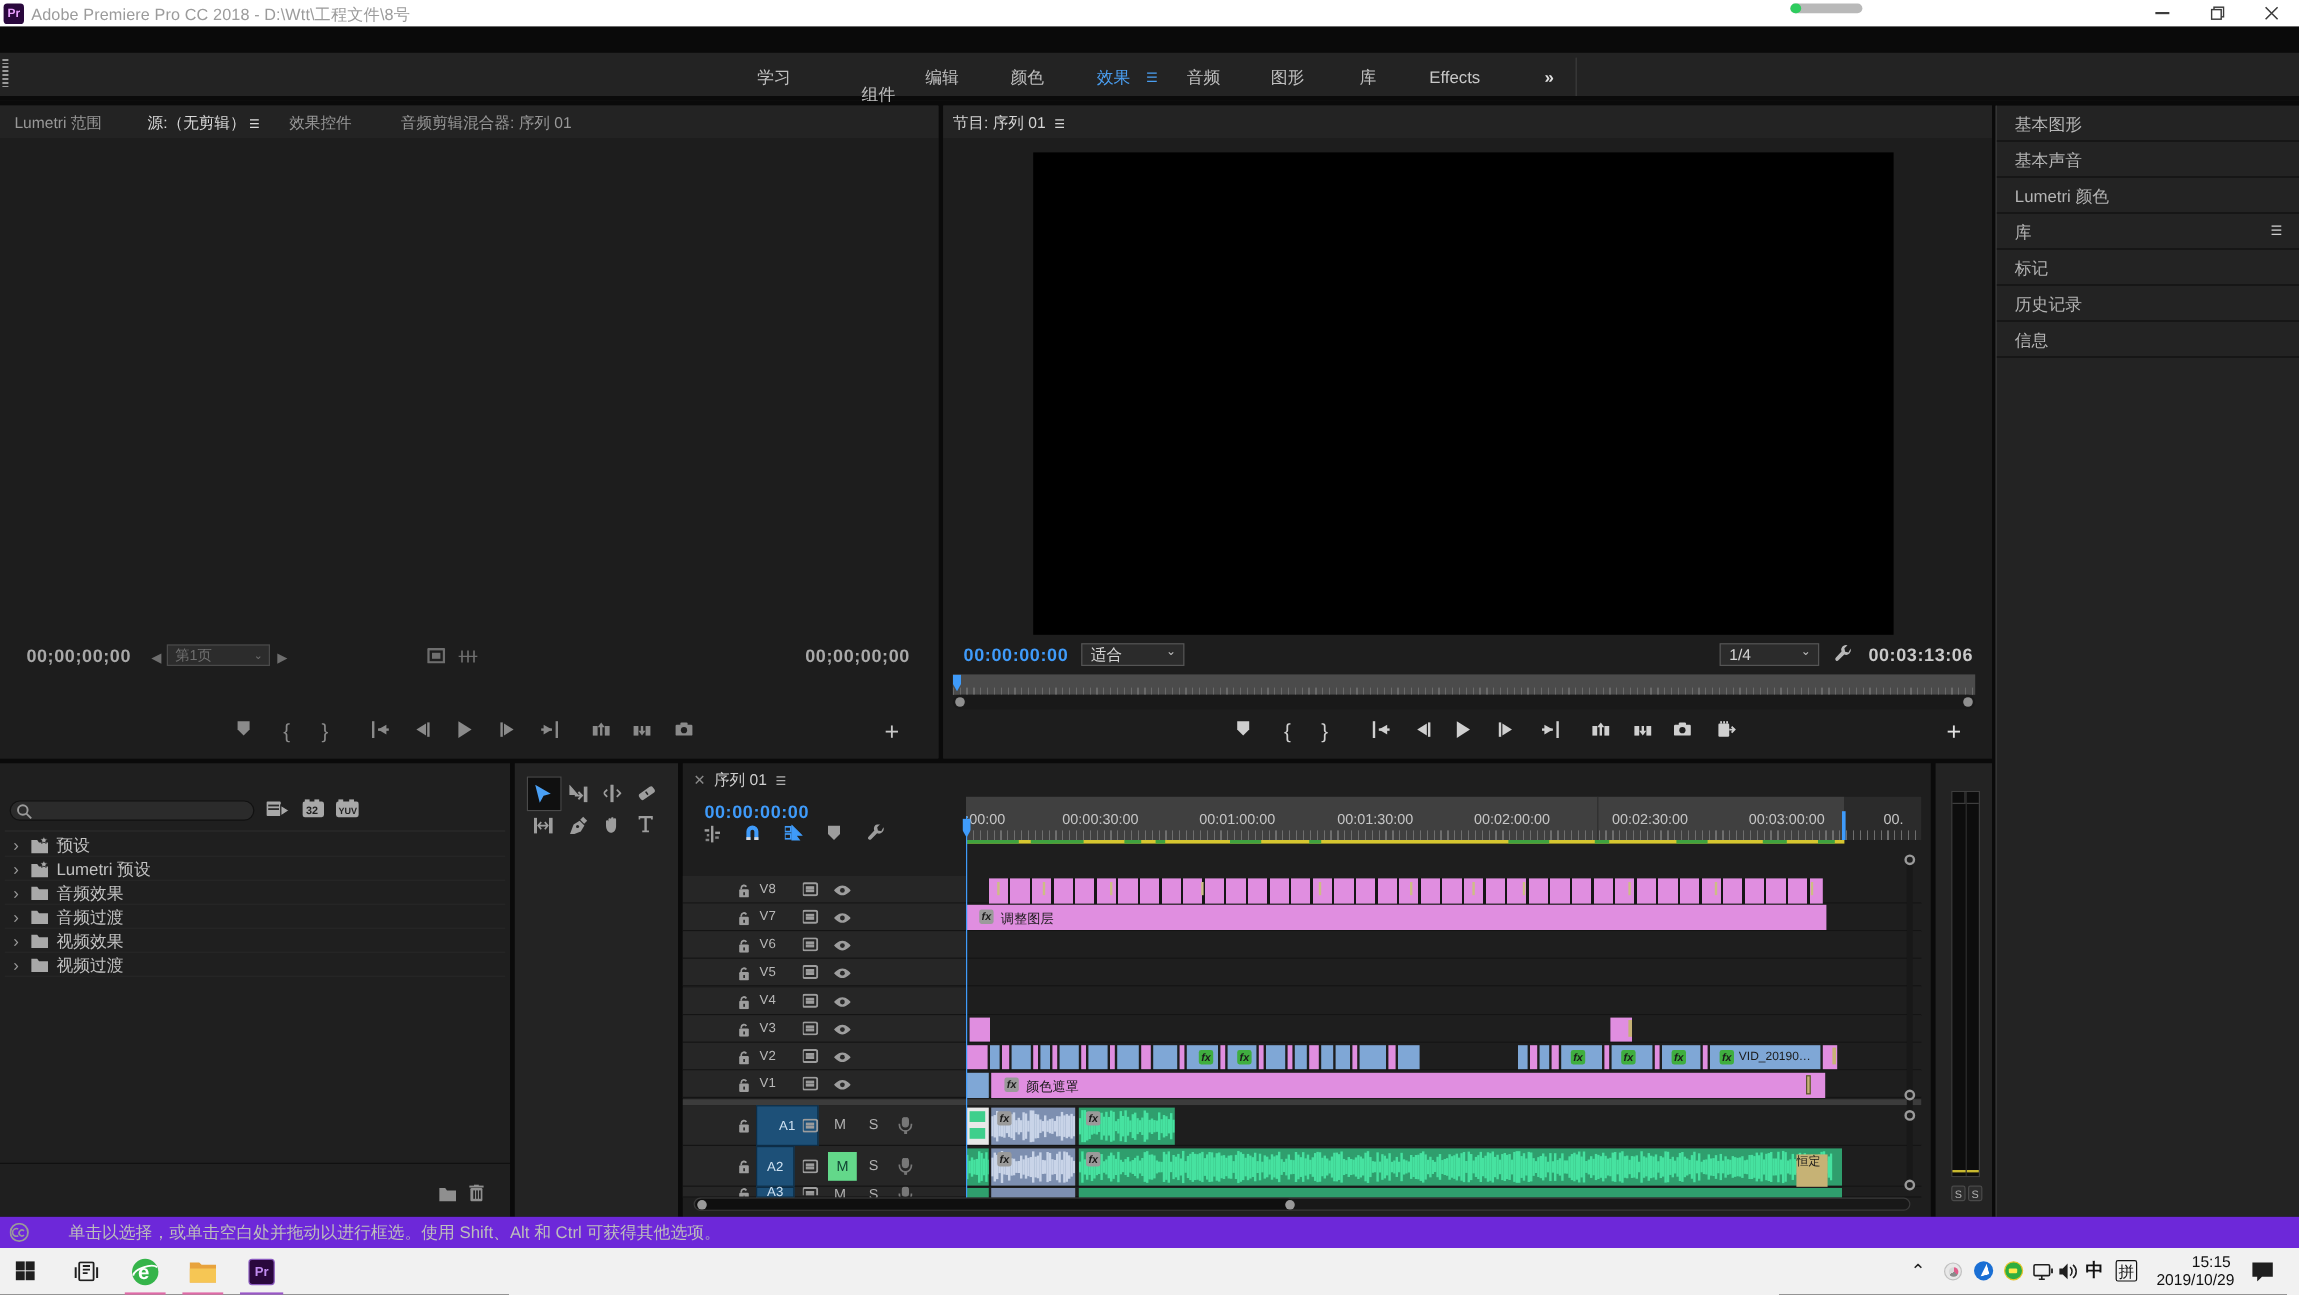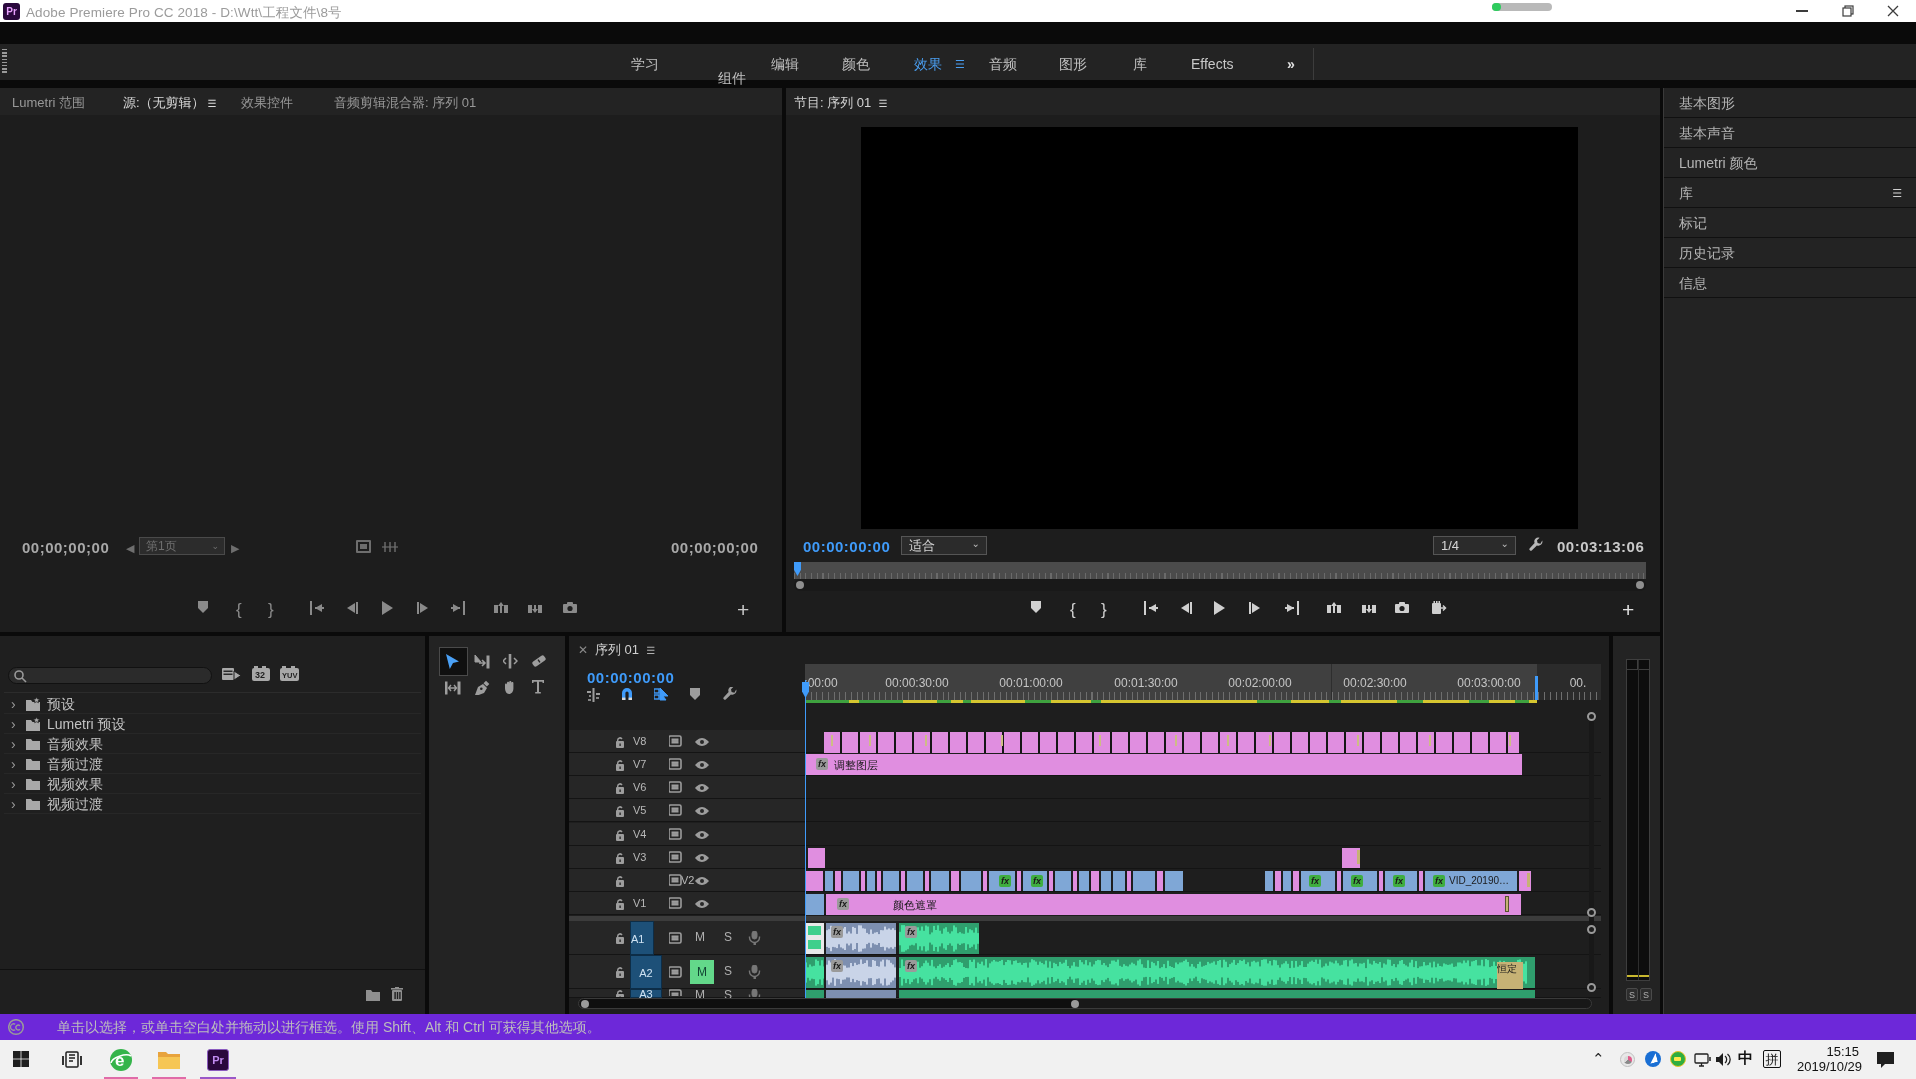--- a/index.html
+++ b/index.html
@@ -574,21 +574,21 @@
         <use href="#i-sync"></use>
       </svg>
 <svg class="abs" style="left:126px;top:217px;" width="14" height="10" fill="#9d9d9d">
         <use href="#i-eye"></use>
       </svg>
 <div class="abs" style="left:0;top:233px;width:236px;height:23px;background:#262626;border-bottom:1px solid #141414;"></div>
 <div class="abs" style="left:236px;top:233px;width:796px;height:23px;background:#1e1e1e;border-bottom:1px solid #141414;"></div>
 <svg class="abs" style="left:46px;top:239px;" width="10" height="12" fill="#9d9d9d">
         <use href="#i-lock"></use>
       </svg>
-<div class="abs" style="left:64px;top:238px;width:20px;color:#b8b8b8;font-size:11px;margin-left:48px;">V2</div>
+<div class="abs" style="left:64px;top:238px;width:20px;color:#b8b8b8;font-size:11px;">V2</div>
 <svg class="abs" style="left:100px;top:238px;" width="13" height="12" fill="#9d9d9d" stroke="#9d9d9d">
         <use href="#i-sync"></use>
       </svg>
 <svg class="abs" style="left:126px;top:240px;" width="14" height="10" fill="#9d9d9d">
         <use href="#i-eye"></use>
       </svg>
 <div class="abs" style="left:0;top:256px;width:236px;height:23px;background:#262626;border-bottom:1px solid #141414;"></div>
 <div class="abs" style="left:236px;top:256px;width:796px;height:23px;background:#1e1e1e;border-bottom:1px solid #141414;"></div>
 <svg class="abs" style="left:46px;top:262px;" width="10" height="12" fill="#9d9d9d">
         <use href="#i-lock"></use>
@@ -599,21 +599,21 @@
       </svg>
 <svg class="abs" style="left:126px;top:263px;" width="14" height="10" fill="#9d9d9d">
         <use href="#i-eye"></use>
       </svg>
 <div class="abs" style="left:0;top:280px;width:1032px;height:5px;background:#3c3c3c;"></div>
 <div class="abs" style="left:0;top:285px;width:236px;height:34px;background:#262626;border-bottom:1px solid #141414;"></div>
 <div class="abs" style="left:236px;top:285px;width:796px;height:34px;background:#1e1e1e;border-bottom:1px solid #141414;"></div>
 <svg class="abs" style="left:46px;top:296px;" width="10" height="12" fill="#9d9d9d">
         <use href="#i-lock"></use>
       </svg>
-<div class="abs" style="left:61px;top:285px;width:24px;height:34px;background:#1d5078;border:1px solid #0d2d47;color:#cfe2f2;font-size:11px;line-height:34px;">A1</div>
+<div class="abs" style="left:61px;top:285px;width:52px;height:34px;background:#1d5078;border:1px solid #0d2d47;color:#cfe2f2;font-size:11px;text-align:center;line-height:34px;">A1</div>
 <svg class="abs" style="left:100px;top:296px;" width="13" height="12" fill="#9d9d9d" stroke="#9d9d9d">
         <use href="#i-sync"></use>
       </svg>
 <div class="abs" style="left:126px;top:294px;color:#b0b0b0;font-size:12px;">M</div>
 <div class="abs" style="left:155px;top:294px;color:#b0b0b0;font-size:12px;">S</div>
 <svg class="abs" style="left:179px;top:295px;" width="13" height="14" fill="#777" stroke="#777">
         <use href="#i-mic"></use>
       </svg>
 <div class="abs" style="left:0;top:319px;width:236px;height:34px;background:#262626;border-bottom:1px solid #141414;"></div>
 <div class="abs" style="left:236px;top:319px;width:796px;height:34px;background:#1e1e1e;border-bottom:1px solid #141414;"></div>
@@ -706,21 +706,21 @@
 <div class="abs" style="left:462px;top:239px;width:12px;height:12px;background:#3fae3f;border-radius:2px;color:#1a1a1a;font-size:9px;font-style:italic;font-weight:bold;text-align:center;line-height:12px;">fx</div>
 <div class="abs" style="left:740px;top:239px;width:12px;height:12px;background:#3fae3f;border-radius:2px;color:#1a1a1a;font-size:9px;font-style:italic;font-weight:bold;text-align:center;line-height:12px;">fx</div>
 <div class="abs" style="left:782px;top:239px;width:12px;height:12px;background:#3fae3f;border-radius:2px;color:#1a1a1a;font-size:9px;font-style:italic;font-weight:bold;text-align:center;line-height:12px;">fx</div>
 <div class="abs" style="left:824px;top:239px;width:12px;height:12px;background:#3fae3f;border-radius:2px;color:#1a1a1a;font-size:9px;font-style:italic;font-weight:bold;text-align:center;line-height:12px;">fx</div>
 <div class="abs" style="left:864px;top:239px;width:12px;height:12px;background:#3fae3f;border-radius:2px;color:#1a1a1a;font-size:9px;font-style:italic;font-weight:bold;text-align:center;line-height:12px;">fx</div>
 <div class="abs" style="left:880px;top:239px;color:#1a1a1a;font-size:10px;">VID_20190…</div>
 <div class="abs" style="left:958px;top:237px;width:3px;height:14px;background:#c6b275;"></div>
 <div class="abs" style="left:236px;top:258px;width:19px;height:21px;background:#7fa7d6;"></div>
 <div class="abs" style="left:257px;top:258px;width:695px;height:21px;background:#e08ee0;"></div>
 <div class="abs" style="left:268px;top:262px;width:12px;height:12px;background:#9a9a9a;border-radius:2px;color:#1a1a1a;font-size:9px;font-style:italic;font-weight:bold;text-align:center;line-height:12px;">fx</div>
-<div class="abs" style="left:286px;top:262px;color:#1a1a1a;font-size:11px;margin-left:38px;">颜色遮罩</div>
+<div class="abs" style="left:286px;top:262px;color:#1a1a1a;font-size:11px;">颜色遮罩</div>
 <div class="abs" style="left:936px;top:260px;width:4px;height:16px;background:#c6b275;border:1px solid #5a5230;"></div>
 <div class="abs" style="left:236px;top:287px;width:19px;height:31px;background:#e8e8e8;">
         <div class="abs" style="left:3px;top:3px;width:13px;height:9px;background:#3fcf8c;"></div>
         <div class="abs" style="left:3px;top:17px;width:13px;height:9px;background:#3fcf8c;"></div>
       </div>
 <div class="abs" style="left:257px;top:287px;width:70px;height:31px;background:#7d8fb0;overflow:hidden;">
         <svg width="70" height="31" style="position:absolute;left:0;top:0;">
           <rect x="0" y="7.2" width="2" height="16.7" fill="#c9d4e8"></rect>
           <rect x="2" y="6.2" width="2" height="18.7" fill="#c9d4e8"></rect>
           <rect x="4" y="2.8" width="2" height="25.4" fill="#c9d4e8"></rect>

